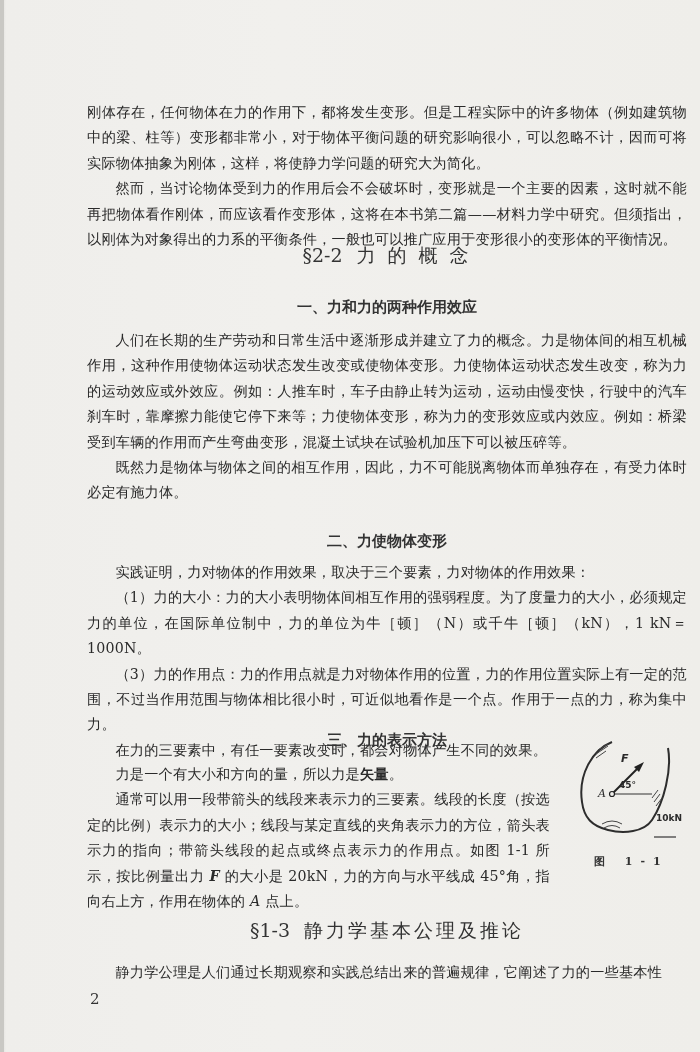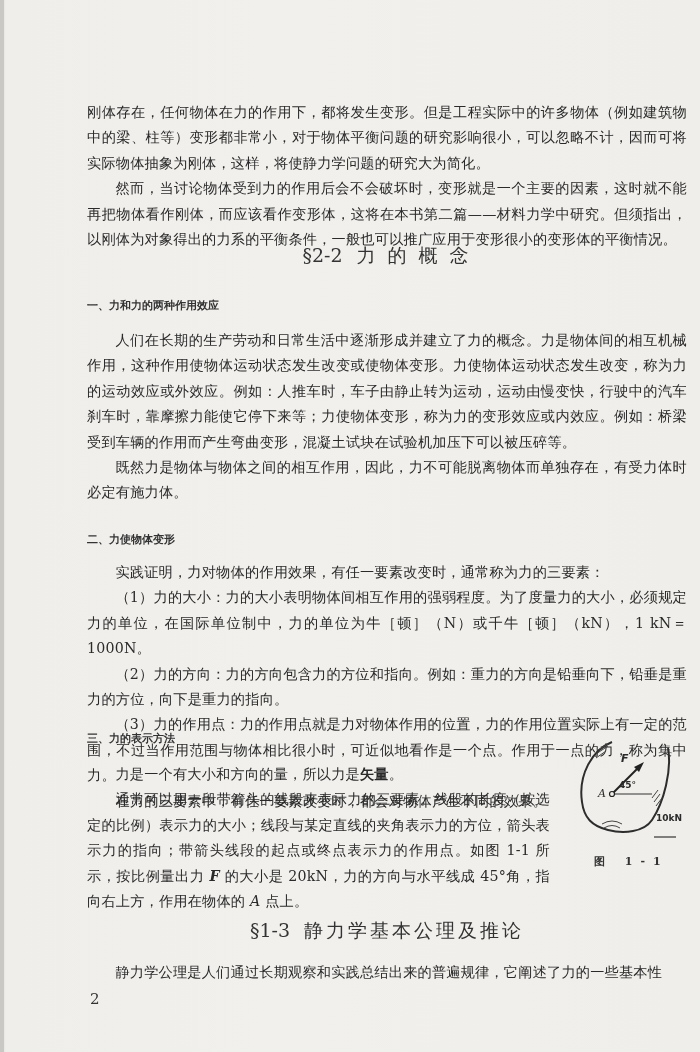--- a/index.html
+++ b/index.html
@@ -18,22 +18,22 @@
     margin: 0; font-size: 14.2px; line-height: 25.4px;
     text-align: justify; letter-spacing: 0.2px;
   }
   p.indent { text-indent: 2em; }
   .sec-title {
     position: absolute; left: 87px; width: 600px; text-align: center;
     font-size: 19px; letter-spacing: 3px; color: #333;
   }
   .sec-title .num { letter-spacing: 0; margin-right: 14px; }
   .sub-title {
-    position: absolute; left: 87px; width: 600px; 
-    font-size: 11px; font-weight: bold; font-family: "DejaVu Sans", sans-serif; color: #333;
+    position: absolute; left: 87px; width: 600px; text-align: center;
+    font-size: 15px; font-weight: bold; font-family: "DejaVu Sans", sans-serif; color: #333;
   }
   .block { position: absolute; left: 87px; width: 600px; }
   .fig-text { width: 463px; }
   .figure { position: absolute; left: 572px; top: 740px; width: 125px; height: 160px; }
   .fig-caption { position: absolute; left: 22px; top: 114px; font-size: 11px; color: #333; letter-spacing: 8px; font-weight: bold; }
   .page-number { position: absolute; left: 90px; top: 990px; font-size: 15px; color: #333; }
   b.vec { font-style: italic; font-weight: bold; font-family: "DejaVu Serif", serif; }
   i.pt { font-style: italic; }
 </style>
 </head>
@@ -54,23 +54,22 @@
   <div class="sub-title" style="top:298px;">一、力和力的两种作用效应</div>
 
   <div class="block" style="top:328px;">
     <p class="para indent">人们在长期的生产劳动和日常生活中逐渐形成并建立了力的概念。力是物体间的相互机械作用，这种作用使物体运动状态发生改变或使物体变形。力使物体运动状态发生改变，称为力的运动效应或外效应。例如：人推车时，车子由静止转为运动，运动由慢变快，行驶中的汽车刹车时，靠摩擦力能使它停下来等；力使物体变形，称为力的变形效应或内效应。例如：桥梁受到车辆的作用而产生弯曲变形，混凝土试块在试验机加压下可以被压碎等。</p>
     <p class="para indent">既然力是物体与物体之间的相互作用，因此，力不可能脱离物体而单独存在，有受力体时必定有施力体。</p>
   </div>
 
   <div class="sub-title" style="top:532px;">二、力使物体变形</div>
 
   <div class="block" style="top:560px;">
-    <p class="para indent">实践证明，力对物体的作用效果，有任一要素改变时，通常称为力的三要素：</p>
+    <p class="para indent">实践证明，力对物体的作用效果，取决于三个要素，力对物体的作用效果：</p>
     <p class="para indent">（1）力的大小：力的大小表明物体间相互作用的强弱程度。为了度量力的大小，必须规定力的单位，在国际单位制中，力的单位为牛［顿］（N）或千牛［顿］（kN），1 kN＝1000N。</p>
-    <p class="para indent">（2）力的方向：力的方向包含力的方位和指向。例如：重力的方向是铅垂向下，铅垂是重力的方位，向下是重力的指向。</p>
     <p class="para indent">（3）力的作用点：力的作用点就是力对物体作用的位置，力的作用位置实际上有一定的范围，不过当作用范围与物体相比很小时，可近似地看作是一个点。作用于一点的力，称为集中力。</p>
     <p class="para indent">在力的三要素中，有任一要素改变时，都会对物体产生不同的效果。</p>
   </div>
 
   <div class="sub-title" style="top:731px;">三、力的表示方法</div>
 
   <div class="block fig-text" style="top:762px;">
     <p class="para indent"><span>力是一个有大小和方向的量，所以力是</span><b>矢量</b><span>。</span></p>
     <p class="para indent"><span>通常可以用一段带箭头的线段来表示力的三要素。线段的长度（按选定的比例）表示力的大小；线段与某定直线的夹角表示力的方位，箭头表示力的指向；带箭头线段的起点或终点表示力的作用点。如图 1-1 所示，按比例量出力 </span><b class="vec">F</b><span> 的大小是 20kN，力的方向与水平线成 45°角，指向右上方，作用在物体的 </span><i class="pt">A</i><span> 点上。</span></p>
   </div>

